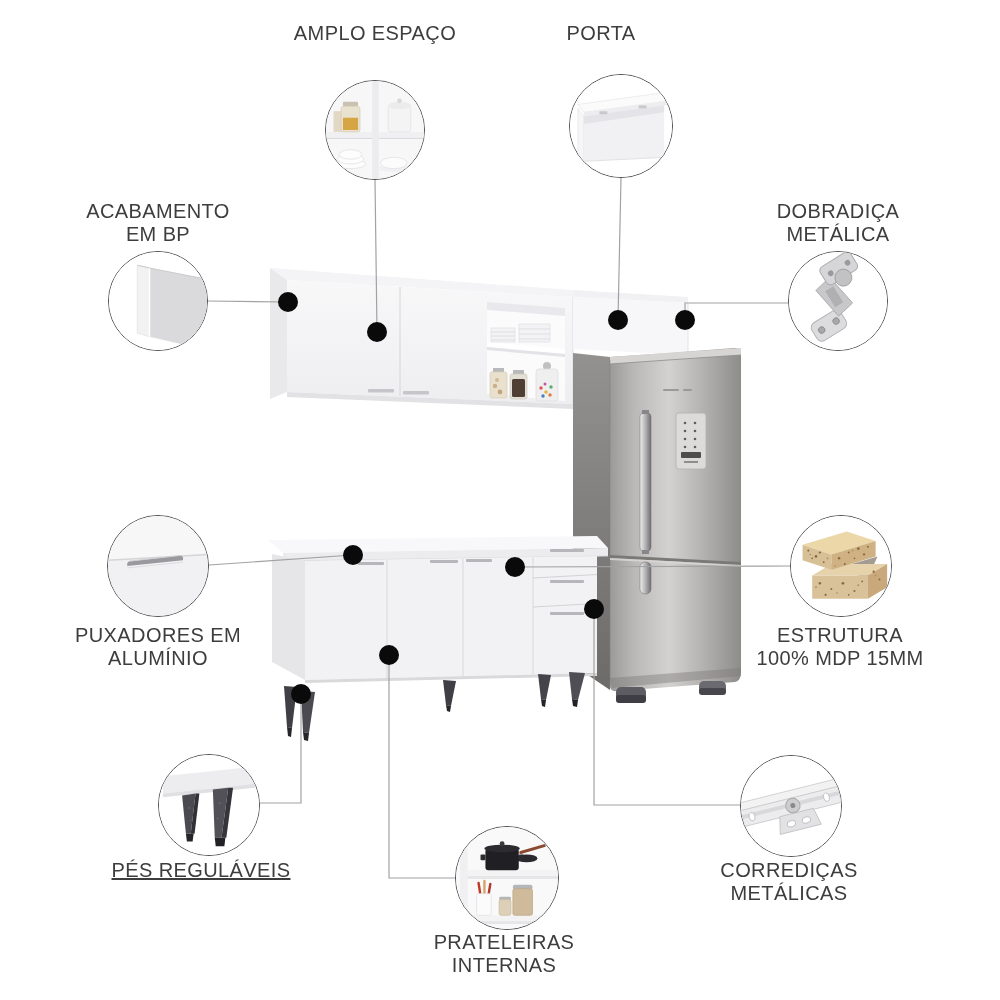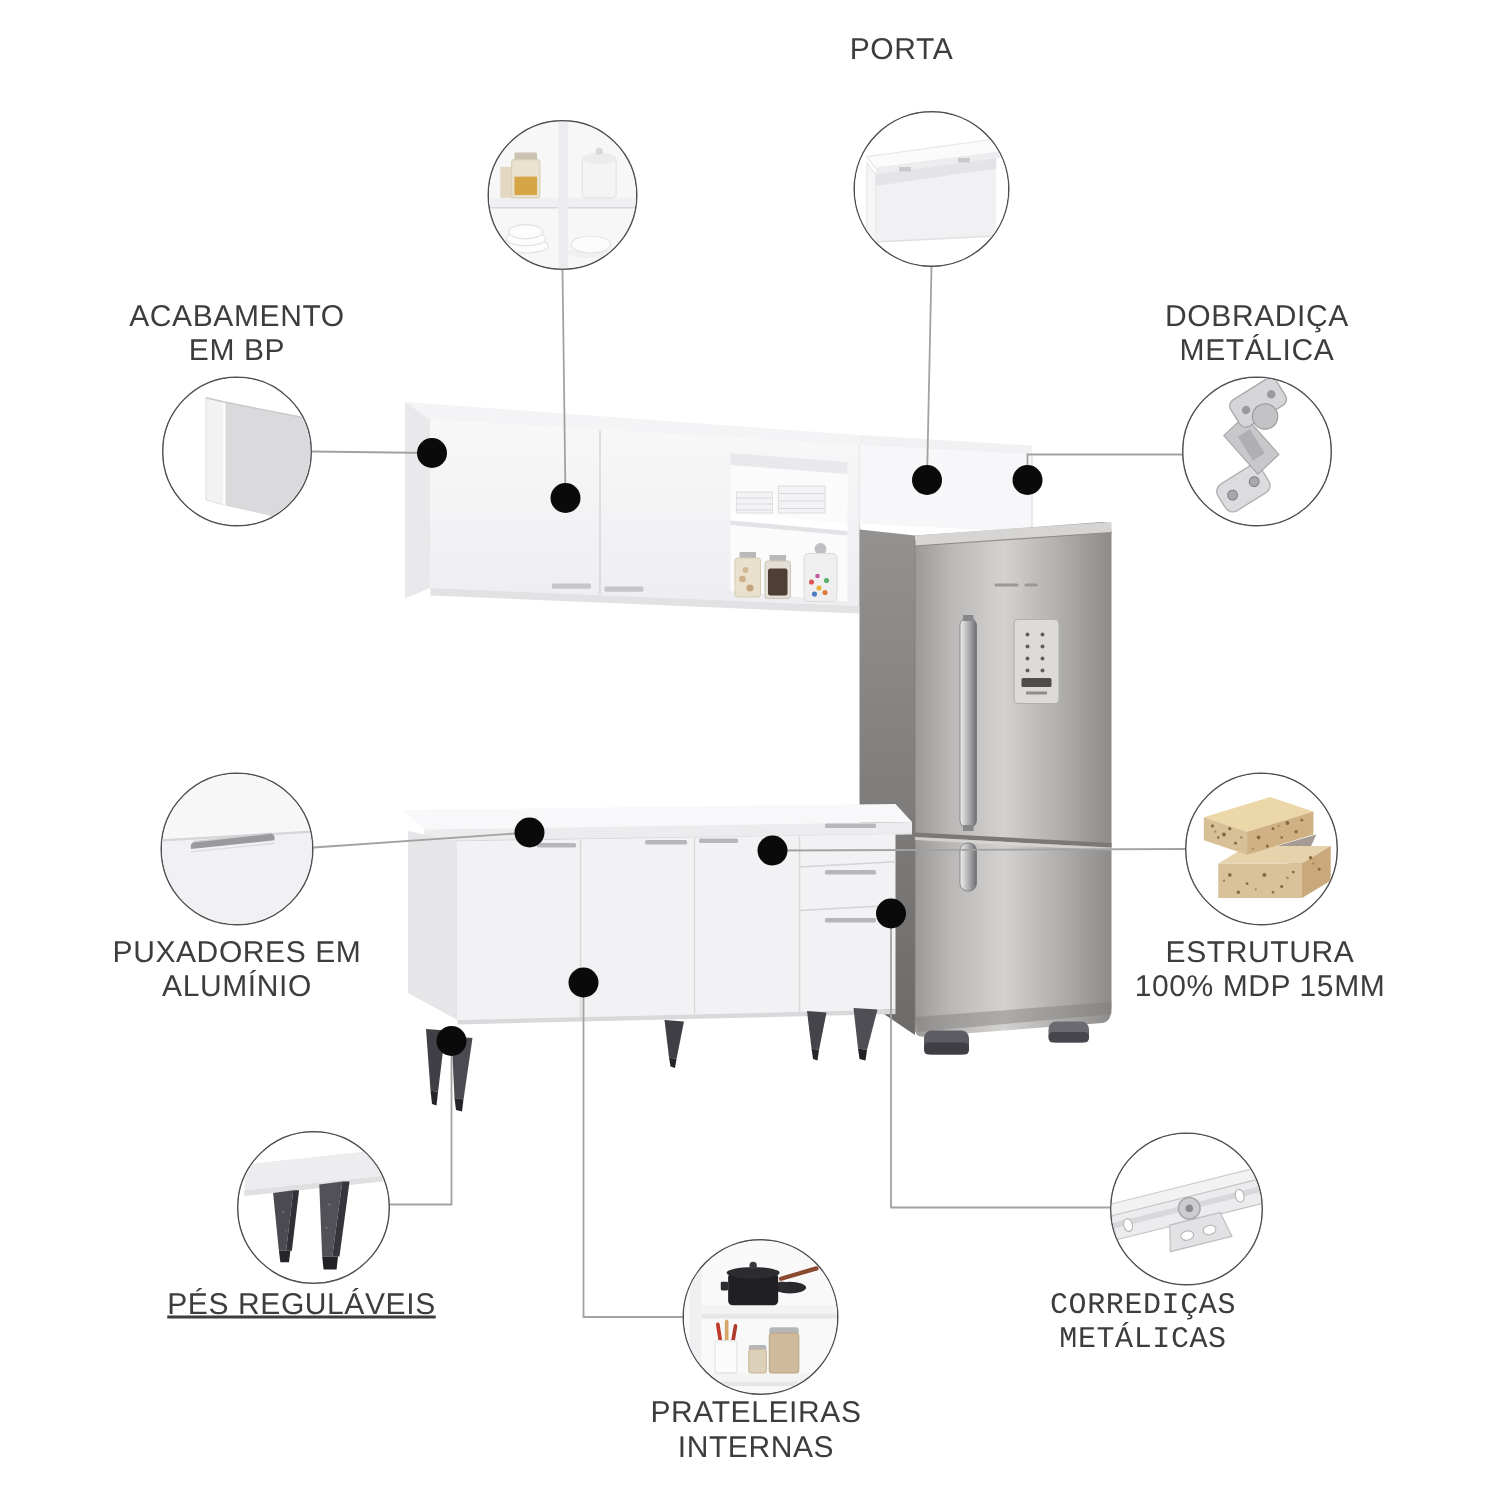--- a/index.html
+++ b/index.html
@@ -186,20 +186,21 @@
       <circle cx="685" cy="320" r="10"></circle>
       <circle cx="353" cy="555" r="10"></circle>
       <circle cx="515" cy="567" r="10"></circle>
       <circle cx="594" cy="609" r="10"></circle>
       <circle cx="389" cy="655" r="10"></circle>
       <circle cx="301" cy="694" r="10"></circle>
     </g>
   </svg>
 
   <div class="c-label" style="left:205px;top:22px;">
+    <div>AMPLO ESPAÇO</div>
   </div>
   <div class="c-label" style="left:431px;top:22px;">
     <div>PORTA</div>
   </div>
   <div class="c-label" style="left:-12px;top:200px;">
     <div>ACABAMENTO</div>
     <div>EM BP</div>
   </div>
   <div class="c-label" style="left:668px;top:200px;">
     <div>DOBRADIÇA</div>
@@ -213,21 +214,21 @@
     <div>ESTRUTURA</div>
     <div>100% MDP 15MM</div>
   </div>
   <div class="c-label" style="left:31px;top:859px;text-decoration:underline;">
     <div>PÉS REGULÁVEIS</div>
   </div>
   <div class="c-label" style="left:334px;top:931px;">
     <div>PRATELEIRAS</div>
     <div>INTERNAS</div>
   </div>
-  <div class="c-label" style="left:592px;top:859px;font-family:Liberation Mono, monospace;">
+  <div class="c-label" style="left:619px;top:859px;">
     <div>CORREDIÇAS</div>
     <div>METÁLICAS</div>
   </div>
 
   <div class="c-circle" style="left:325px;top:80px;width:100px;height:100px;">
     <svg viewBox="0 0 104 104">
       <rect width="104" height="104" fill="#f7f7f8"></rect>
       <rect x="0" y="54" width="104" height="7" fill="#f0f0f2"></rect>
       <line x1="0" y1="61" x2="104" y2="61" stroke="#d8d8da" stroke-width="1"></line>
       <rect x="49" y="0" width="7" height="104" fill="#ececee"></rect>

